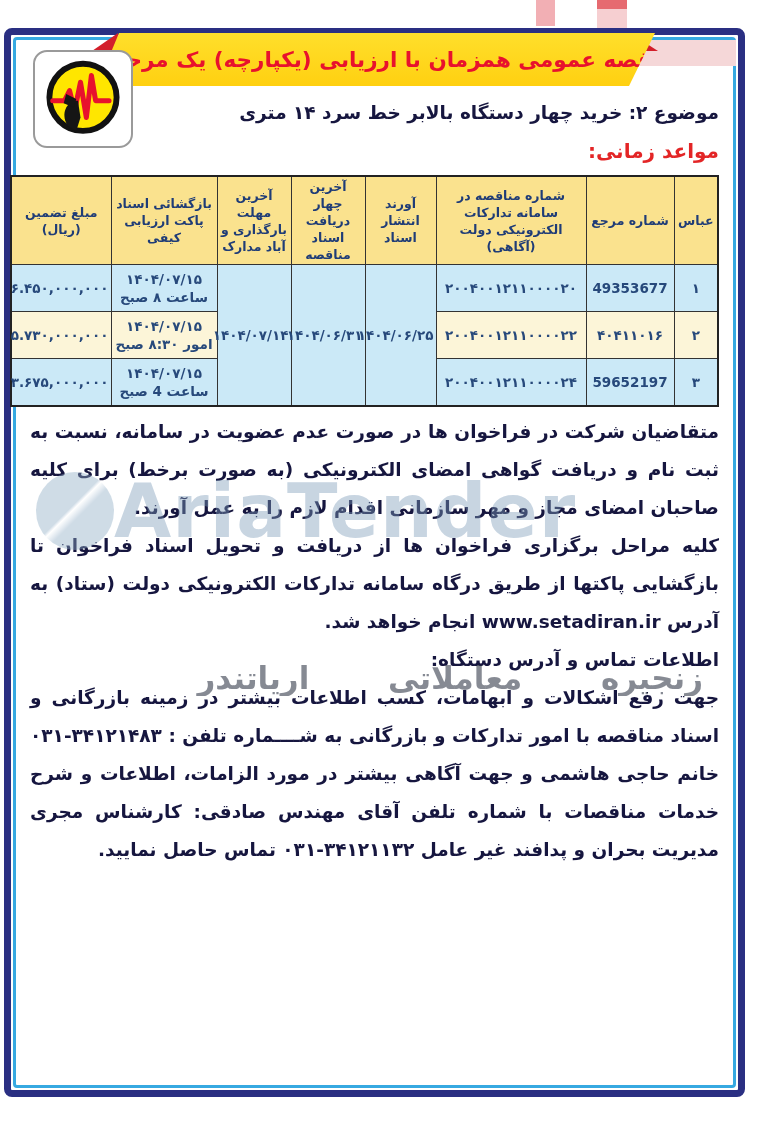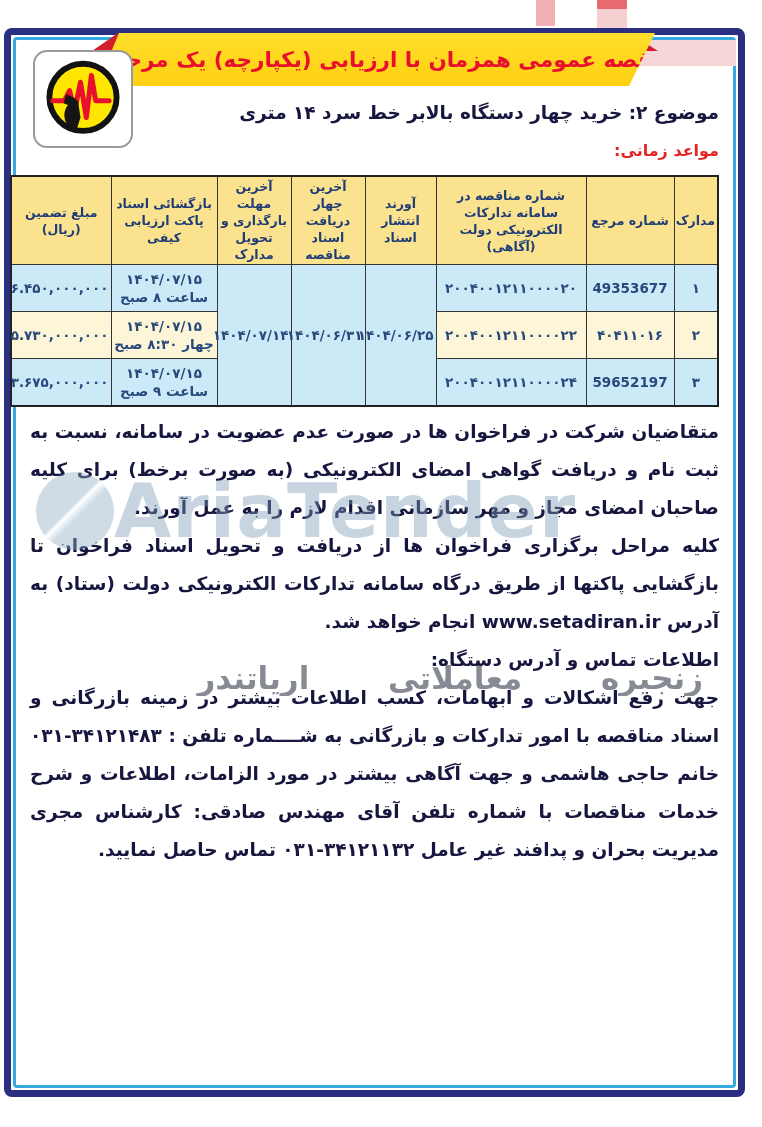--- a/index.html
+++ b/index.html
@@ -50,21 +50,21 @@
   .logo-box svg{width:86px;height:84px;}
 
   
   .content{
     position:absolute;left:14px;right:14px;top:54px;z-index:2;
     direction:rtl;text-align:justify;text-justify:inter-word;
     color:#16163f;font-weight:bold;font-size:18.5px;line-height:38px;
   }
   .content p{margin:0;}
   .logo-spacer{float:left;width:116px;height:58px;}
-  .red-label{color:#e32526;font-size:16px;margin-top:2px;}
+  .red-label{color:#e32526;font-size:20px;margin-top:2px;}
 
   
   table.deadlines{
     width:100%;border-collapse:collapse;table-layout:fixed;margin:5px 0 6px 0;
     border:2px solid #222;direction:rtl;
   }
   table.deadlines th,table.deadlines td{
     border:1.5px solid #333;padding:1px 2px;text-align:center;vertical-align:middle;
   }
   table.deadlines th{
@@ -137,26 +137,26 @@
             <col style="width:88px">
             <col style="width:150px">
           <col style="width:71px">
             <col style="width:74px">
             <col style="width:74px">
           <col style="width:106px">
             <col style="width:100px">
         </colgroup>
         <thead>
           <tr>
-            <th>مدارک</th>
+            <th>عباس</th>
             <th>شماره مرجع</th>
             <th>شماره مناقصه در سامانه تدارکات الکترونیکی دولت (آگاهی)</th>
             <th>آورند انتشار اسناد</th>
             <th>آخرین چهار دریافت اسناد مناقصه</th>
-            <th>آخرین مهلت بارگذاری و تحویل مدارک</th>
+            <th>آخرین مهلت بارگذاری و آباد مدارک</th>
             <th>بازگشائی اسناد پاکت ارزیابی کیفی</th>
             <th>مبلغ تضمین (ریال)</th>
           </tr>
         </thead>
         <tbody>
           <tr class="row-blue">
             <td>۱</td>
             <td>49353677</td>
             <td>۲۰۰۴۰۰۱۲۱۱۰۰۰۰۲۰</td>
             <td class="merged" rowspan="3">۱۴۰۴/۰۶/۲۵</td>
@@ -167,31 +167,31 @@
               <div>ساعت ۸ صبح</div>
             </td>
             <td>۶.۴۵۰,۰۰۰,۰۰۰</td>
           </tr>
           <tr class="row-cream">
             <td>۲</td>
             <td>۴۰۴۱۱۰۱۶</td>
             <td>۲۰۰۴۰۰۱۲۱۱۰۰۰۰۲۲</td>
             <td>
               <div>۱۴۰۴/۰۷/۱۵</div>
-              <div>چهار ۸:۳۰ صبح</div>
+              <div>امور ۸:۳۰ صبح</div>
             </td>
             <td>۵.۷۳۰,۰۰۰,۰۰۰</td>
           </tr>
           <tr class="row-blue">
             <td>۳</td>
             <td>59652197</td>
             <td>۲۰۰۴۰۰۱۲۱۱۰۰۰۰۲۴</td>
             <td>
               <div>۱۴۰۴/۰۷/۱۵</div>
-              <div>ساعت ۹ صبح</div>
+              <div>ساعت 4 صبح</div>
             </td>
             <td>۳.۶۷۵,۰۰۰,۰۰۰</td>
           </tr>
         </tbody>
       </table>
 
       <p>متقاضیان شرکت در فراخوان ها در صورت عدم عضویت در سامانه، نسبت به ثبت نام و دریافت گواهی امضای الکترونیکی (به صورت برخط) برای کلیه صاحبان امضای مجاز و مهر سازمانی اقدام لازم را به عمل آورند.</p>
       <p>کلیه مراحل برگزاری فراخوان ها از دریافت و تحویل اسناد فراخوان تا بازگشایی پاکتها از طریق درگاه سامانه تدارکات الکترونیکی دولت (ستاد) به آدرس www.setadiran.ir انجام خواهد شد.</p>
       <p>اطلاعات تماس و آدرس دستگاه:</p>
       <p>جهت رفع اشکالات و ابهامات، کسب اطلاعات بیشتر در زمینه بازرگانی و اسناد مناقصه با امور تدارکات و بازرگانی به شــــماره تلفن : ۳۴۱۲۱۴۸۳-۰۳۱ خانم حاجی هاشمی و جهت آگاهی بیشتر در مورد الزامات، اطلاعات و شرح خدمات مناقصات با شماره تلفن آقای مهندس صادقی: کارشناس مجری مدیریت بحران و پدافند غیر عامل ۳۴۱۲۱۱۳۲-۰۳۱ تماس حاصل نمایید.</p>

